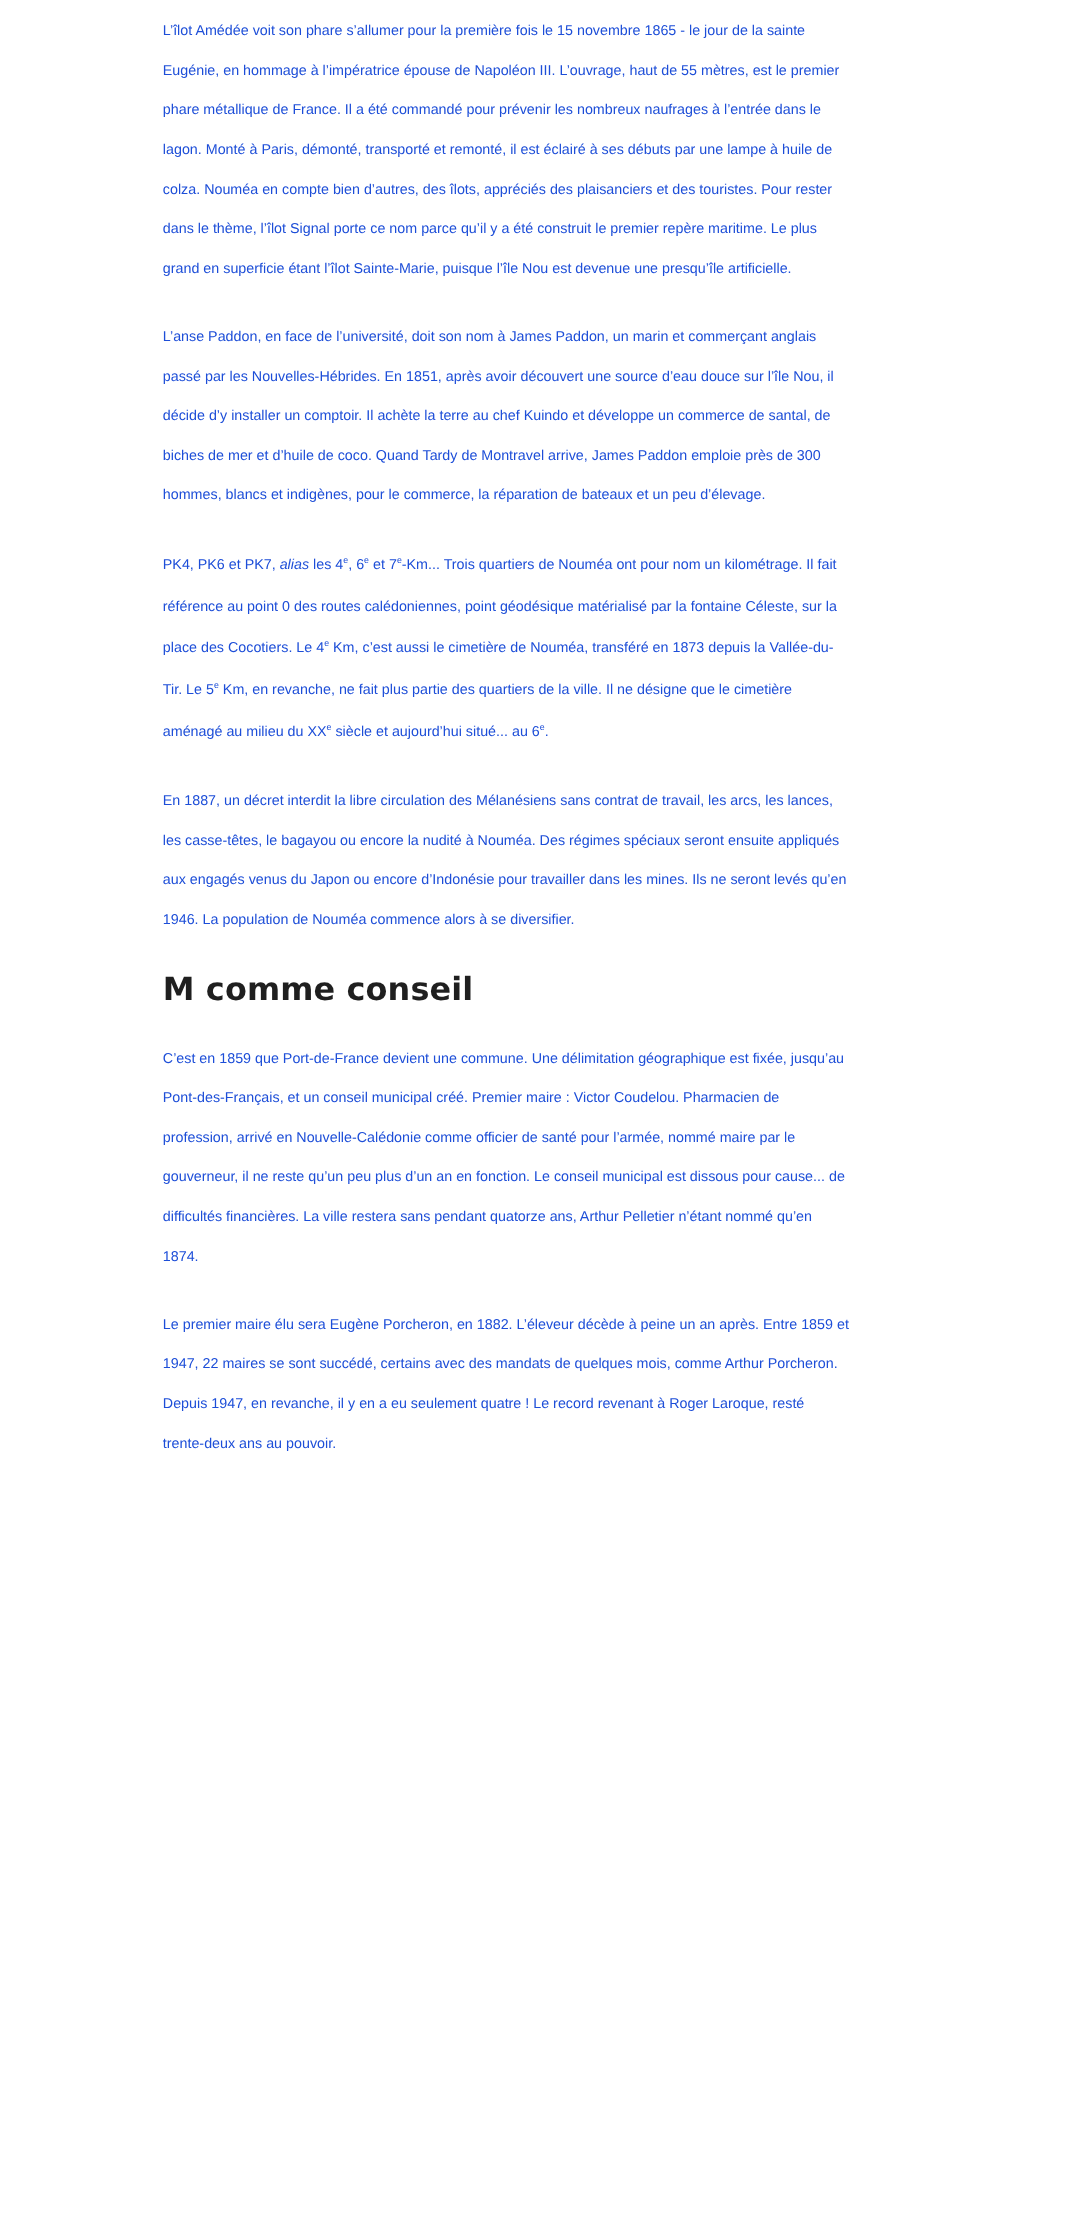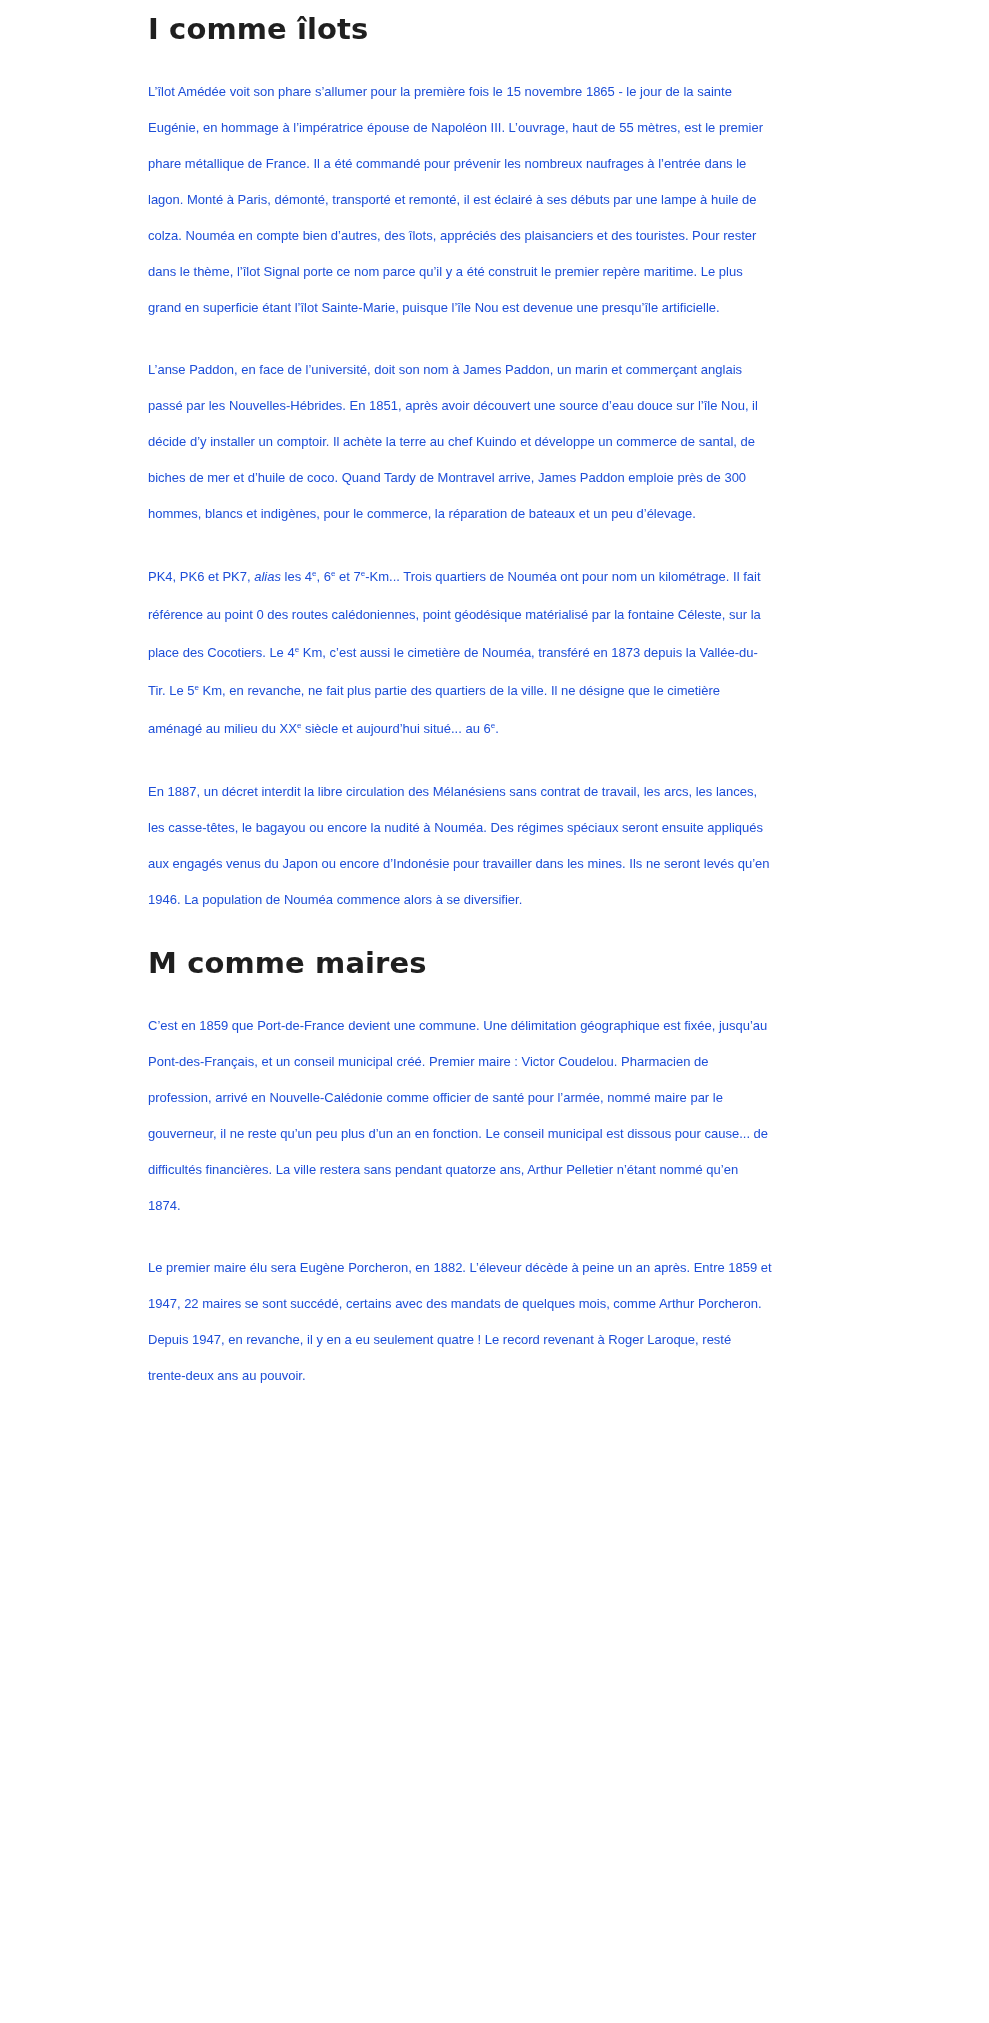--- a/index.html
+++ b/index.html
@@ -44,37 +44,36 @@
     vertical-align: super;
   }
 </style>
 </head>
 <body>
 
 <main class="page">
   <article class="content">
     <div id="sections">
   <section class="abc-section">
-    <h2 class="section-heading">I comme îlots</h2>
   <p class="body-paragraph"><span>L’îlot Amédée voit son phare s’allumer pour la première fois le 15 novembre 1865 - le jour de la sainte Eugénie, en hommage à l’impératrice épouse de Napoléon III. L’ouvrage, haut de 55 mètres, est le premier phare métallique de France. Il a été commandé pour prévenir les nombreux naufrages à l’entrée dans le lagon. Monté à Paris, démonté, transporté et remonté, il est éclairé à ses débuts par une lampe à huile de colza. Nouméa en compte bien d’autres, des îlots, appréciés des plaisanciers et des touristes. Pour rester dans le thème, l’îlot Signal porte ce nom parce qu’il y a été construit le premier repère maritime. Le plus grand en superficie étant l’îlot Sainte-Marie, puisque l’île Nou est devenue une presqu’île artificielle.</span></p>
         </section>
 
   <section class="abc-section">
   <p class="body-paragraph"><span>L’anse Paddon, en face de l’université, doit son nom à James Paddon, un marin et commerçant anglais passé par les Nouvelles-Hébrides.  En 1851, après avoir découvert une source d’eau douce sur l’île Nou, il décide d’y installer un comptoir. Il achète la terre au chef Kuindo et développe un commerce de santal, de biches de mer et d’huile de coco.  Quand Tardy de Montravel arrive, James Paddon emploie près de 300 hommes, blancs et indigènes, pour le commerce, la réparation de bateaux et un peu d’élevage.</span></p>
         </section>
 
   <section class="abc-section">
   <p class="body-paragraph has-sup"><span>PK4, PK6 et PK7, </span><em>alias</em><span> les 4</span><sup>e</sup><span>, 6</span><sup>e</sup><span> et 7</span><sup>e</sup><span>-Km... Trois quartiers de Nouméa ont pour nom un kilométrage. Il fait référence au point 0 des routes calédoniennes, point géodésique matérialisé par la fontaine Céleste, sur la place des Cocotiers. Le 4</span><sup>e</sup><span> Km, c’est aussi le cimetière de Nouméa, transféré en 1873 depuis la Vallée-du-Tir. Le 5</span><sup>e</sup><span> Km, en revanche, ne fait plus partie des quartiers de la ville. Il ne désigne que le cimetière aménagé au milieu du XX</span><sup>e</sup><span> siècle et aujourd’hui situé... au 6</span><sup>e</sup><span>.</span></p>
         </section>
 
   <section class="abc-section">
   <p class="body-paragraph"><span>En 1887, un décret interdit la libre circulation des Mélanésiens sans contrat de travail, les arcs, les lances, les casse-têtes, le bagayou ou encore la nudité à Nouméa. Des régimes spéciaux seront ensuite appliqués aux engagés venus du Japon ou encore d’Indonésie pour travailler dans les mines. Ils ne seront levés qu’en 1946. La population de Nouméa commence alors à se diversifier.</span></p>
         </section>
 
   <section class="abc-section">
-    <h2 class="section-heading">M comme maires</h2>
+    <h2 class="section-heading">M comme conseil</h2>
   <p class="body-paragraph"><span>C’est en 1859 que Port-de-France devient une commune. Une délimitation géographique est fixée, jusqu’au Pont-des-Français, et un conseil municipal créé. Premier maire : Victor Coudelou. Pharmacien de profession, arrivé en Nouvelle-Calédonie comme officier de santé pour l’armée, nommé maire par le gouverneur, il ne reste qu’un peu plus d’un an en fonction. Le conseil municipal est dissous pour cause... de difficultés financières. La ville restera sans pendant quatorze ans, Arthur Pelletier n’étant nommé qu’en 1874.</span></p>
           <p class="body-paragraph"><span>Le premier maire élu sera Eugène Porcheron, en 1882. L’éleveur décède à peine un an après. Entre 1859 et 1947, 22 maires se sont succédé, certains avec des mandats de quelques mois, comme Arthur Porcheron. Depuis 1947, en revanche, il y en a eu seulement quatre ! Le record revenant à Roger Laroque, resté trente-deux ans au pouvoir.</span></p>
         </section>
 </div>
   </article>
 
 </main>
 
 </body></html>

